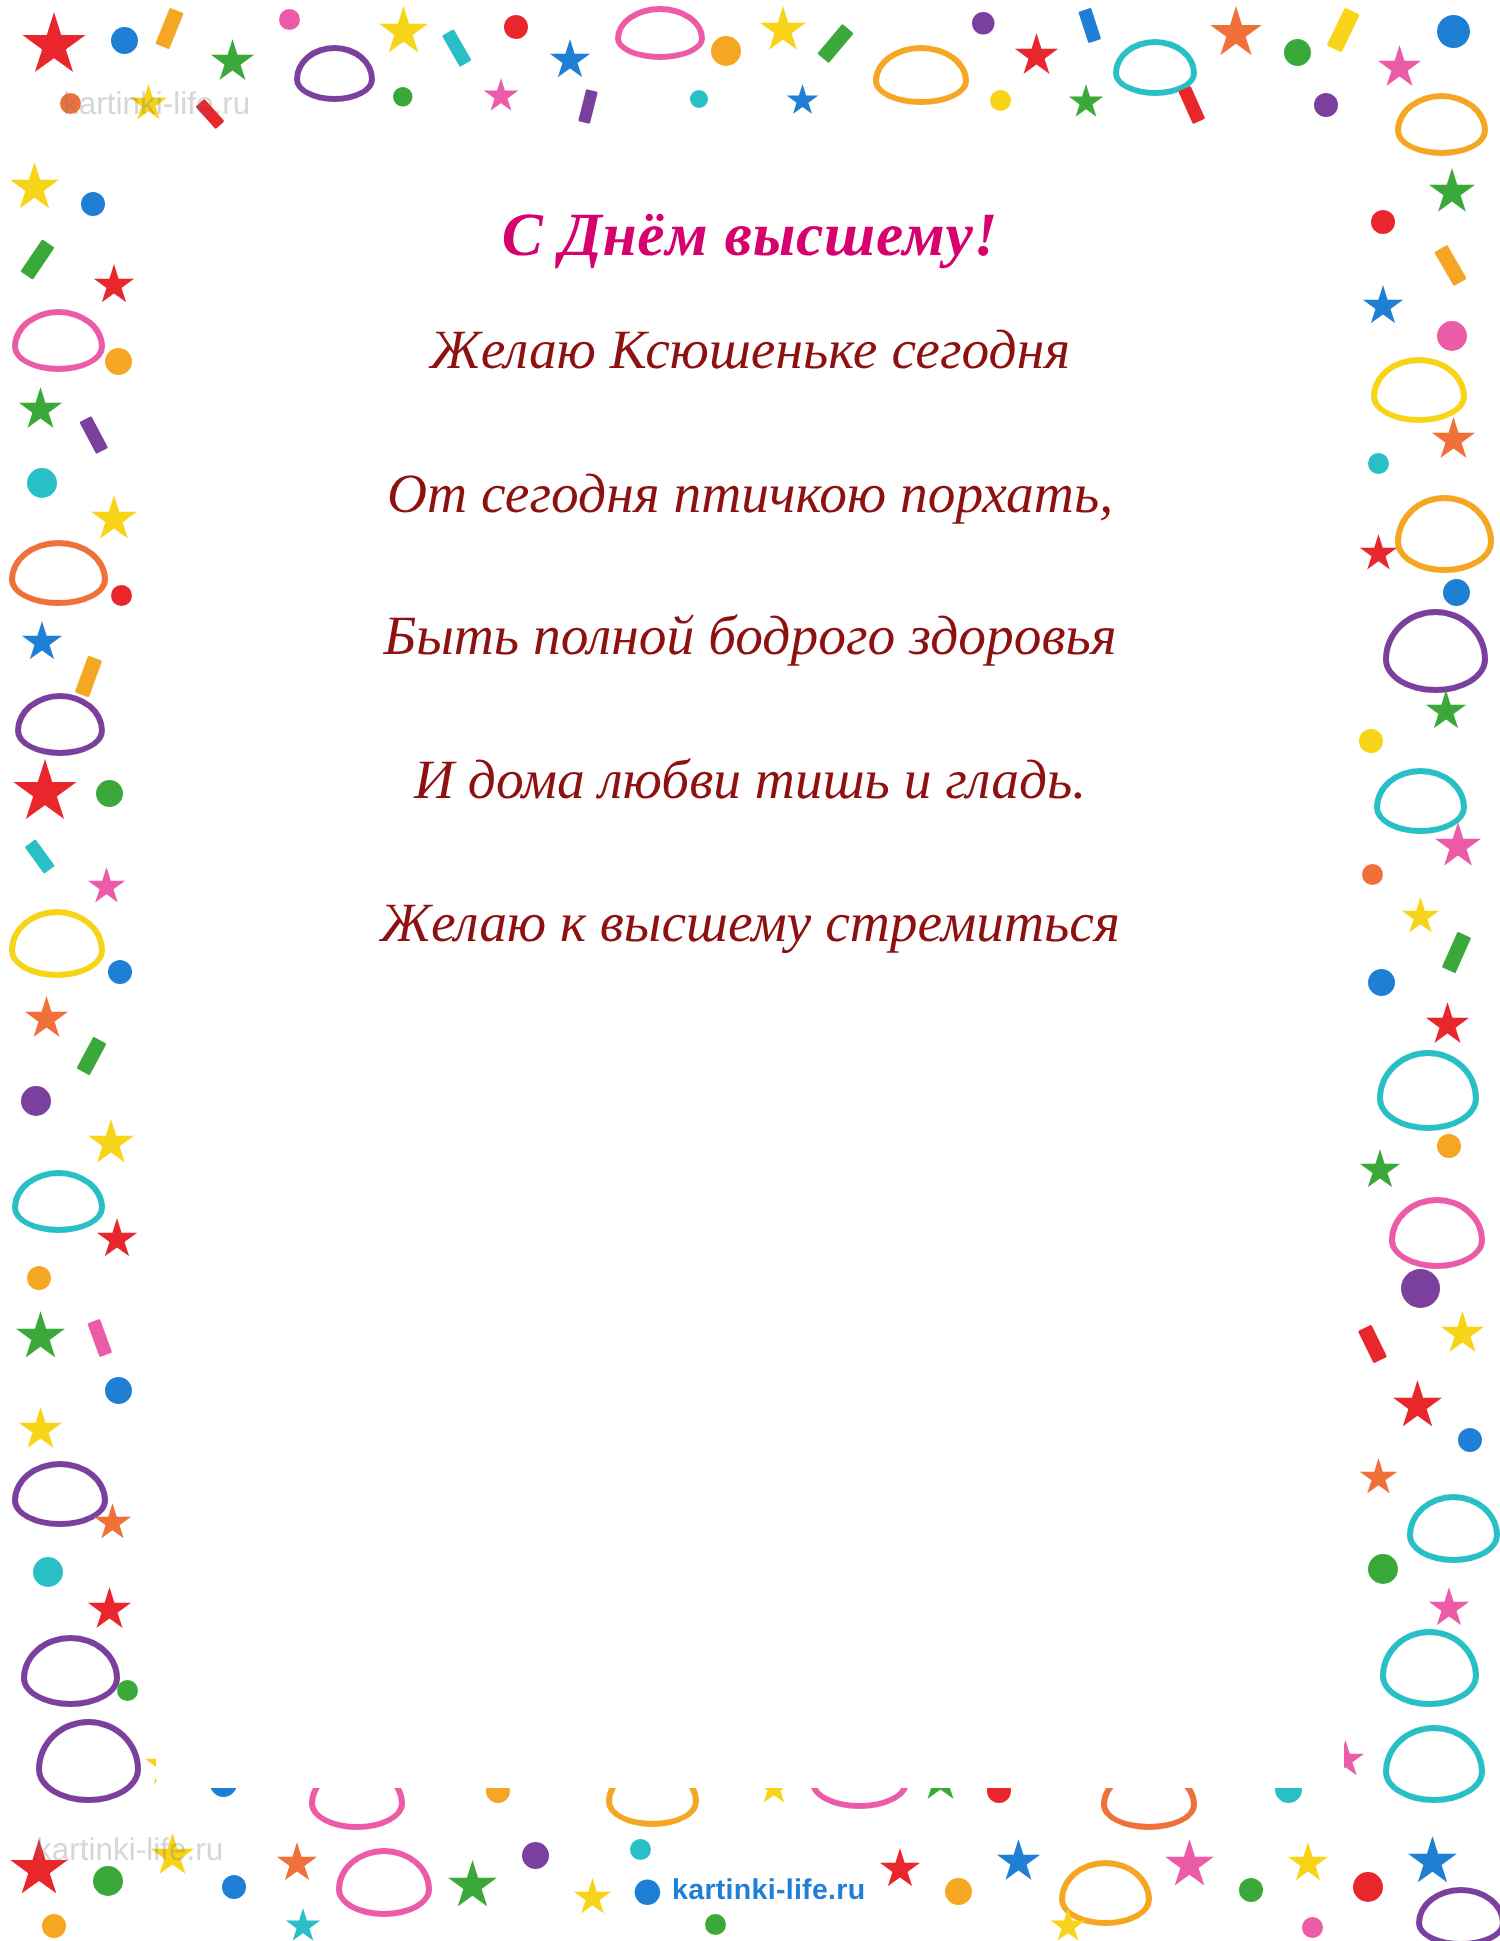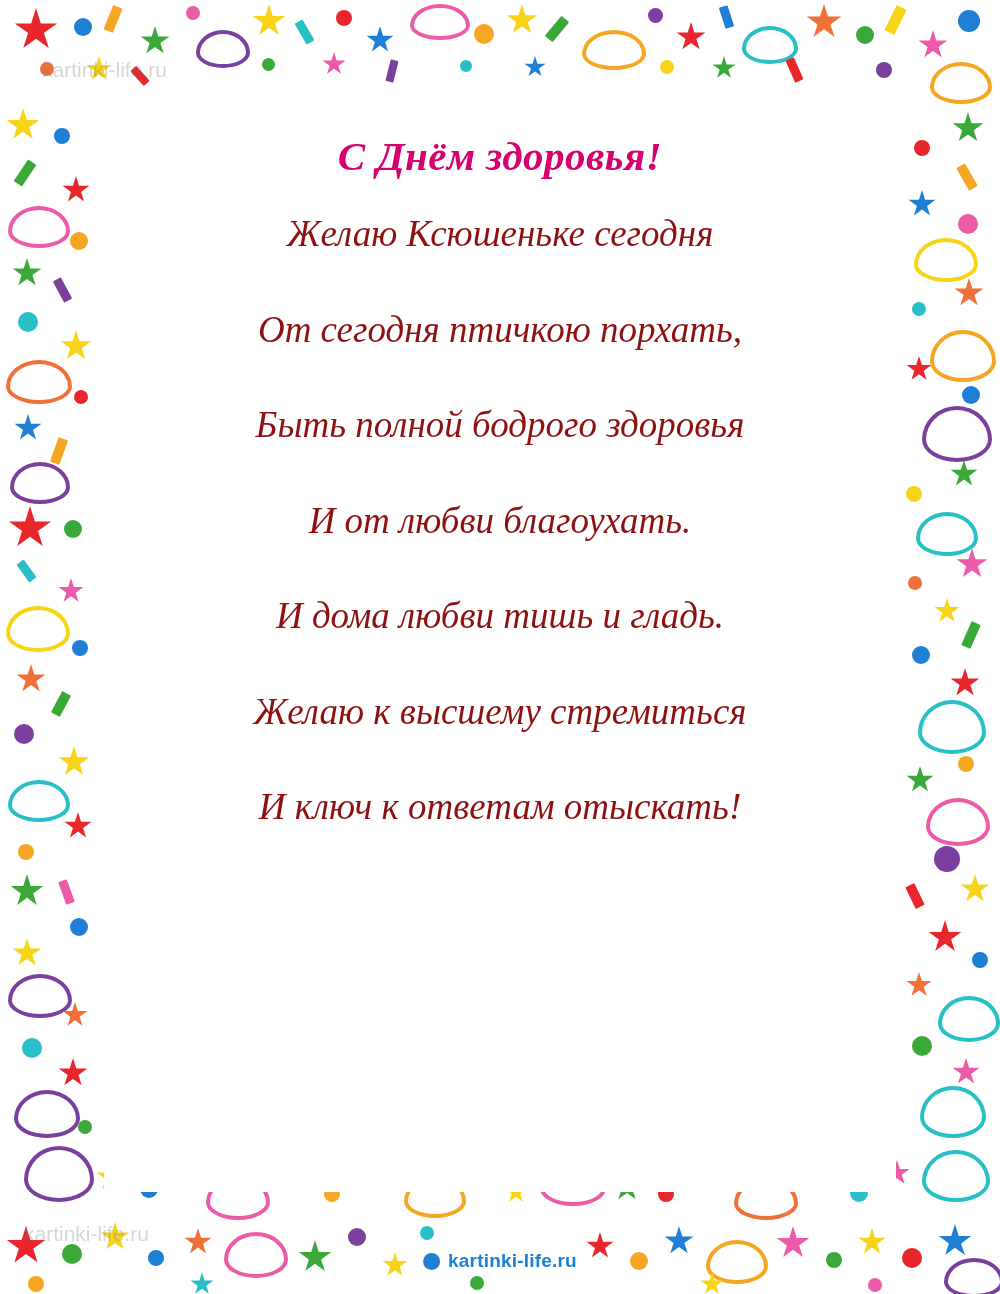--- a/index.html
+++ b/index.html
@@ -287,29 +287,27 @@
     <span class="conf dot" style="left:28px;top:1276px;width:16px;height:16px;background:#f5a623;"></span>
     <span class="conf star" style="left:190px;top:1272px;width:24px;height:24px;background:#29bfc6;"></span>
     <span class="conf dot" style="left:470px;top:1276px;width:14px;height:14px;background:#3aa93a;"></span>
     <span class="conf star" style="left:700px;top:1272px;width:24px;height:24px;background:#f7d417;"></span>
     <span class="conf dot" style="left:868px;top:1278px;width:14px;height:14px;background:#ec5ba8;"></span>
   </div>
 
   <div id="inner-plate"></div>
 
   <div id="text-block">
-    <h1 id="greeting-title">С Днём здоровья!</h1>
+    <h1 id="greeting-title">С Днём высшему!</h1>
     <div id="verse">
       <p class="verse-line">Желаю Ксюшеньке сегодня</p>
       <p class="verse-line">От сегодня птичкою порхать,</p>
       <p class="verse-line">Быть полной бодрого здоровья</p>
-      <p class="verse-line">И от любви благоухать.</p>
       <p class="verse-line">И дома любви тишь и гладь.</p>
       <p class="verse-line">Желаю к высшему стремиться</p>
-      <p class="verse-line">И ключ к ответам отыскать!</p>
     </div>
   </div>
 
   <div class="wm-faint" id="wm-top">kartinki-life.ru</div>
   <div class="wm-faint" id="wm-bottom">kartinki-life.ru</div>
 
   <div id="site-badge">
     <span class="dot-mark"></span>
     <span class="site-text">kartinki-life.ru</span>
   </div>

